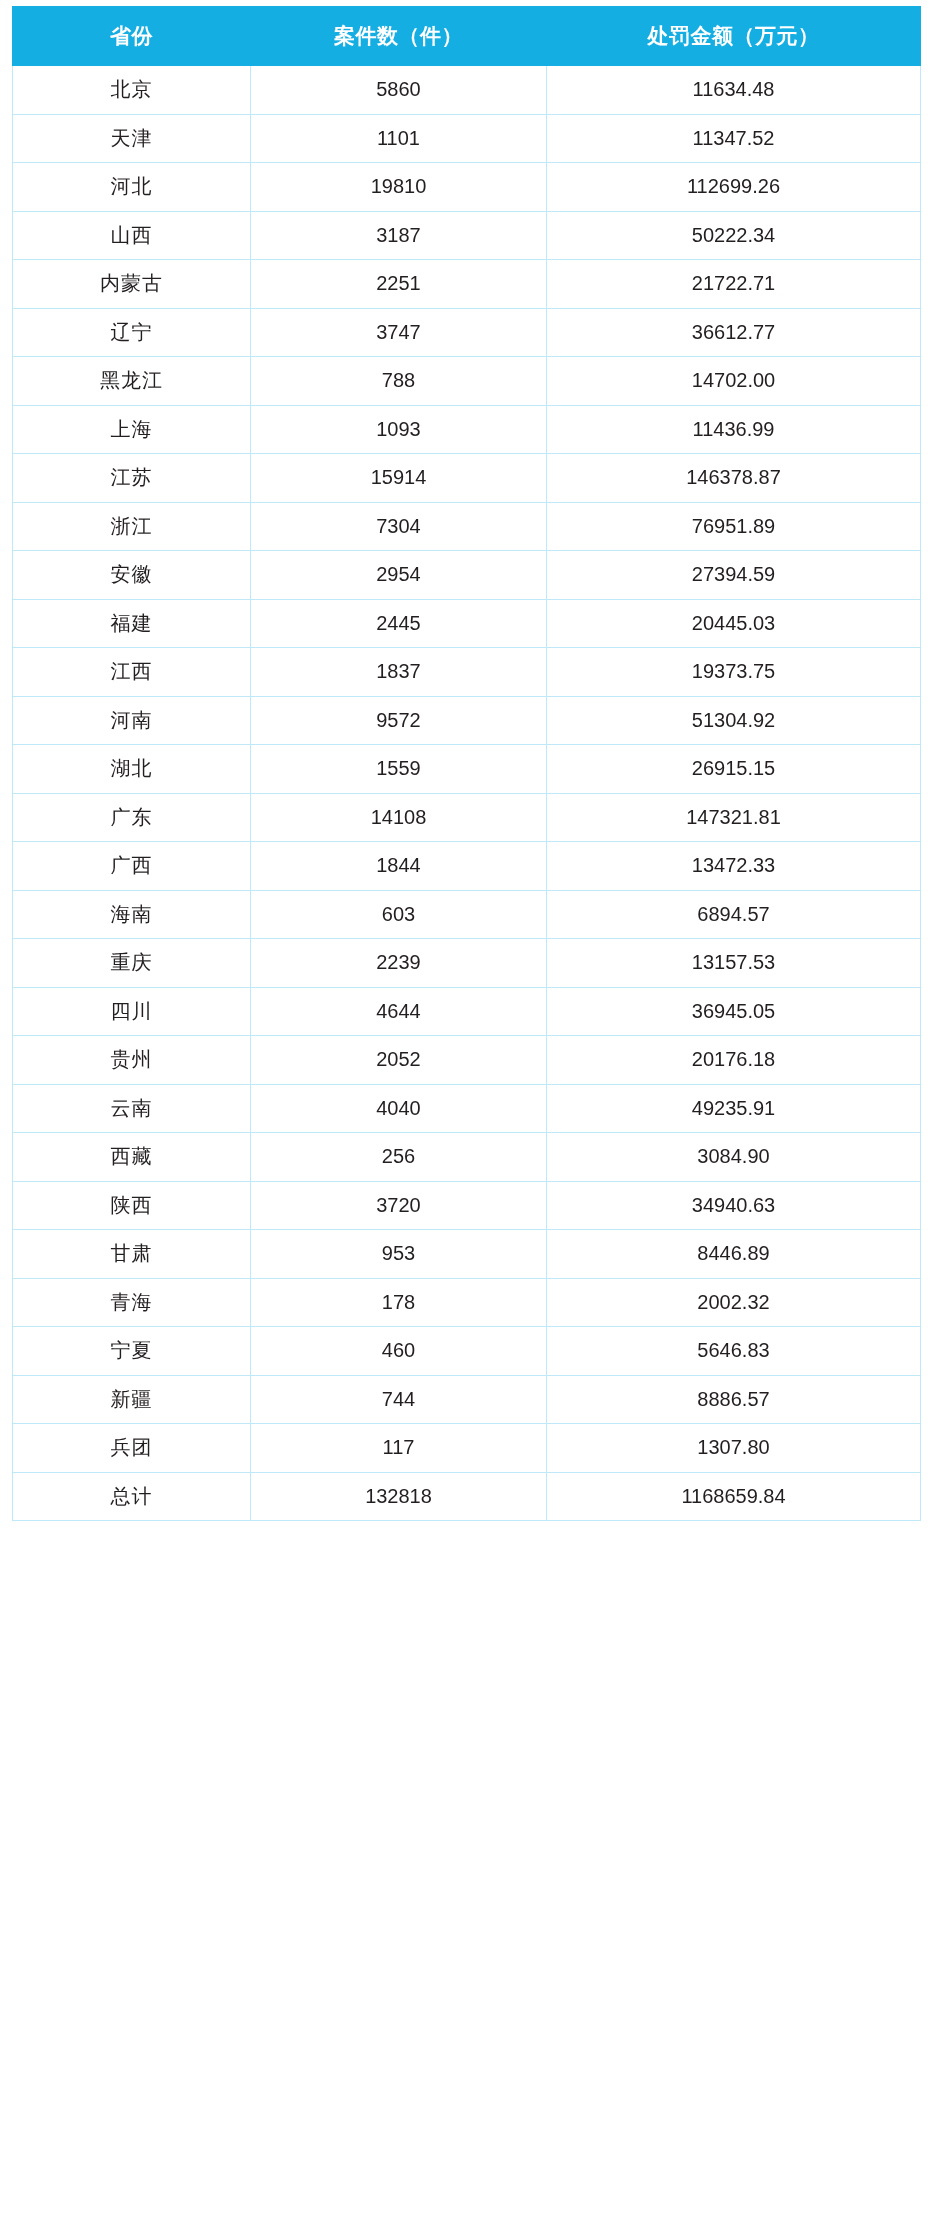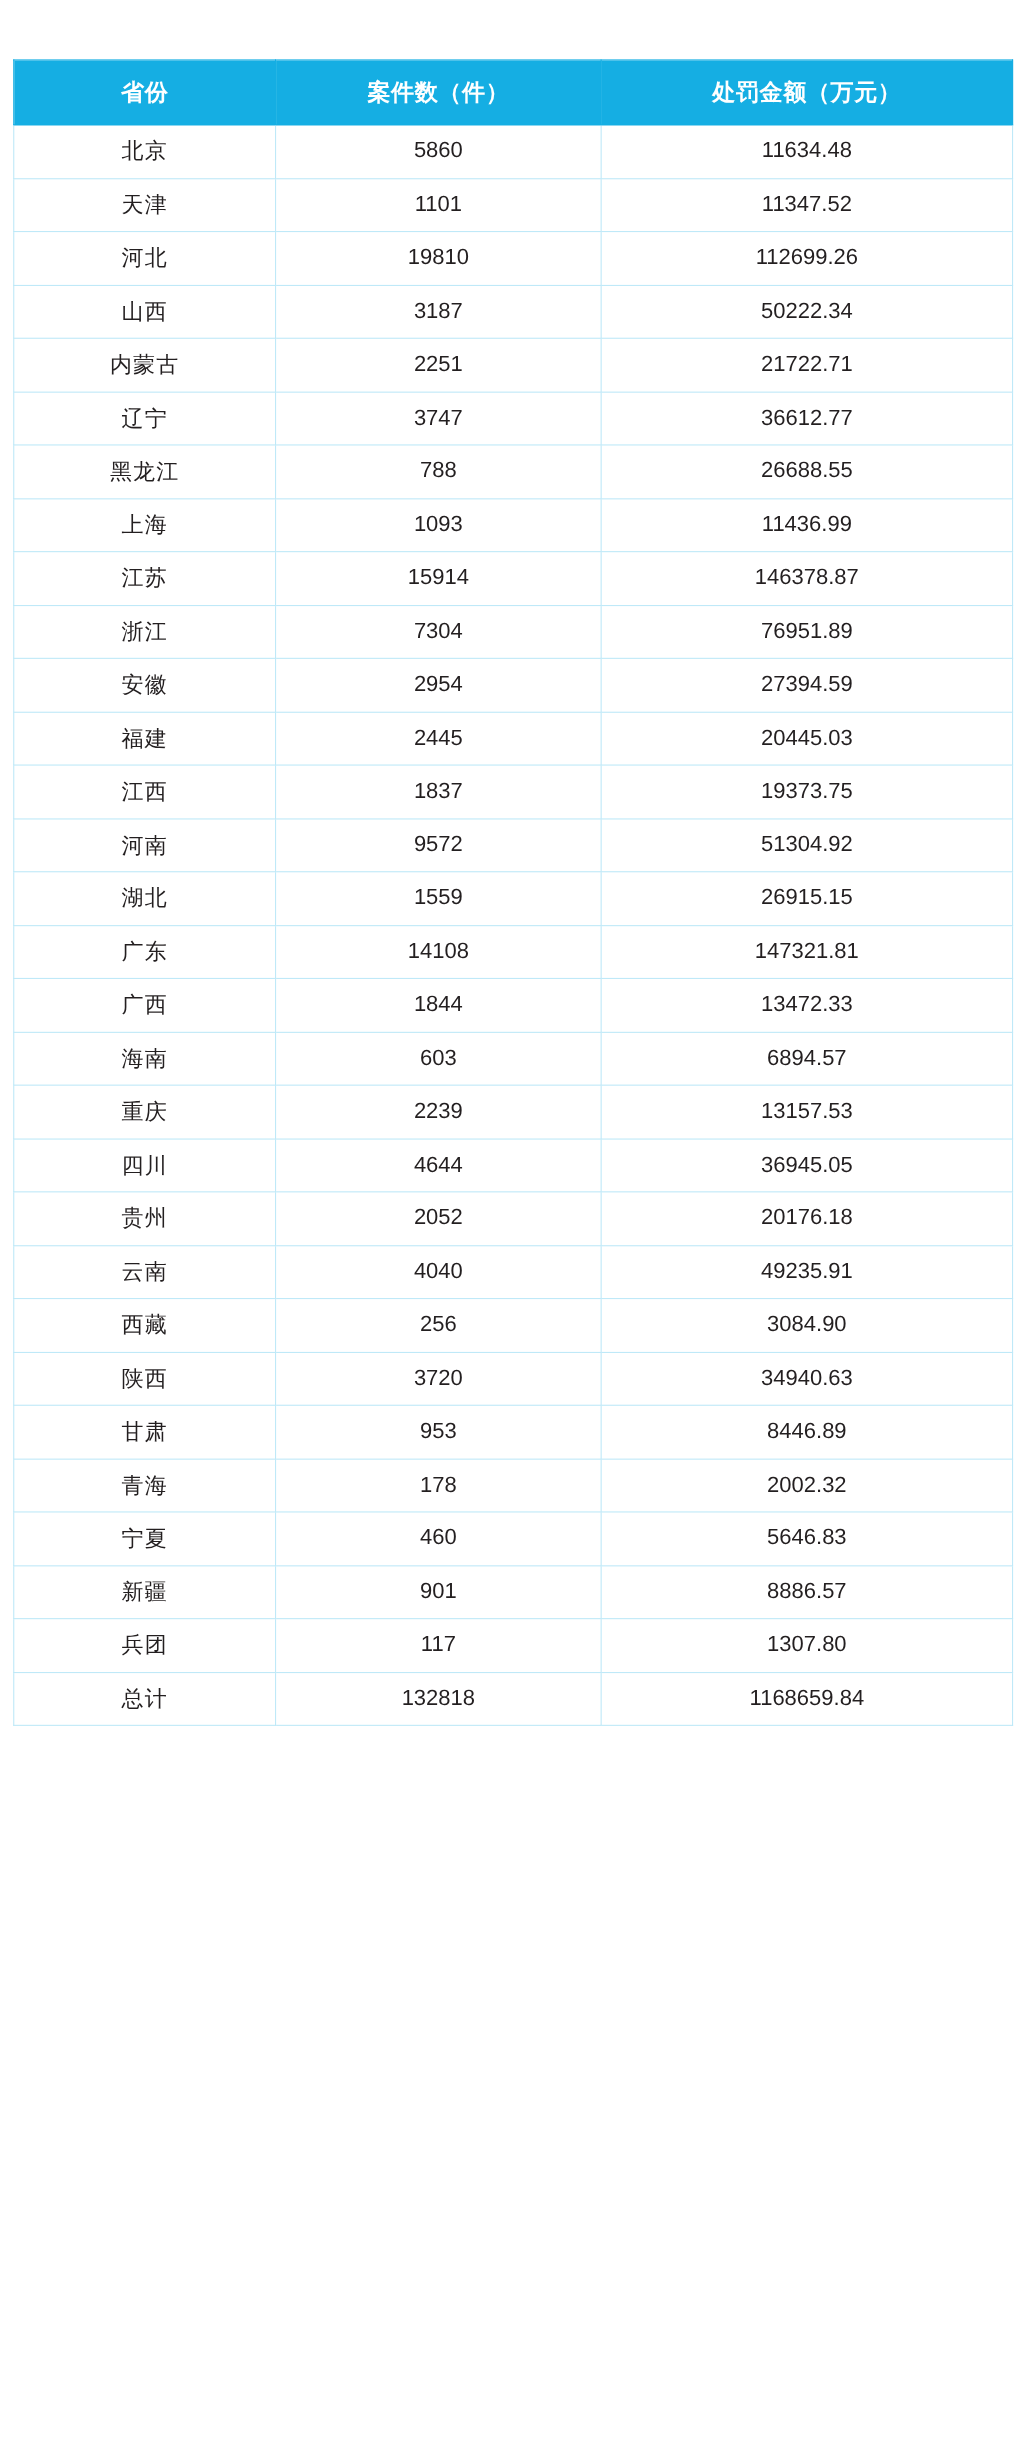--- a/index.html
+++ b/index.html
@@ -8,21 +8,20 @@
     background: #ffffff;
   }
   body {
     width: 932px;
     font-family: "Liberation Sans", "DejaVu Sans", sans-serif;
   }
   .table-wrap {
     width: 764px;
     box-sizing: border-box;
     padding: 6px 12px 0 12px;
-    margin-top: 48px;
   }
   table.data-table {
     border-collapse: collapse;
     width: 908px;
     table-layout: fixed;
   }
   table.data-table col.c0 { width: 238px; }
   table.data-table col.c1 { width: 296px; }
   table.data-table col.c2 { width: 374px; }
 
@@ -98,21 +97,21 @@
           <td>21722.71</td>
         </tr>
         <tr>
           <td class="province">辽宁</td>
           <td>3747</td>
           <td>36612.77</td>
         </tr>
         <tr>
           <td class="province">黑龙江</td>
           <td>788</td>
-          <td>26688.55</td>
+          <td>14702.00</td>
         </tr>
         <tr>
           <td class="province">上海</td>
           <td>1093</td>
           <td>11436.99</td>
         </tr>
         <tr>
           <td class="province">江苏</td>
           <td>15914</td>
           <td>146378.87</td>
@@ -202,21 +201,21 @@
           <td>178</td>
           <td>2002.32</td>
         </tr>
         <tr>
           <td class="province">宁夏</td>
           <td>460</td>
           <td>5646.83</td>
         </tr>
         <tr>
           <td class="province">新疆</td>
-          <td>901</td>
+          <td>744</td>
           <td>8886.57</td>
         </tr>
         <tr>
           <td class="province">兵团</td>
           <td>117</td>
           <td>1307.80</td>
         </tr>
         <tr class="total-row">
           <td class="province">总计</td>
           <td>132818</td>

